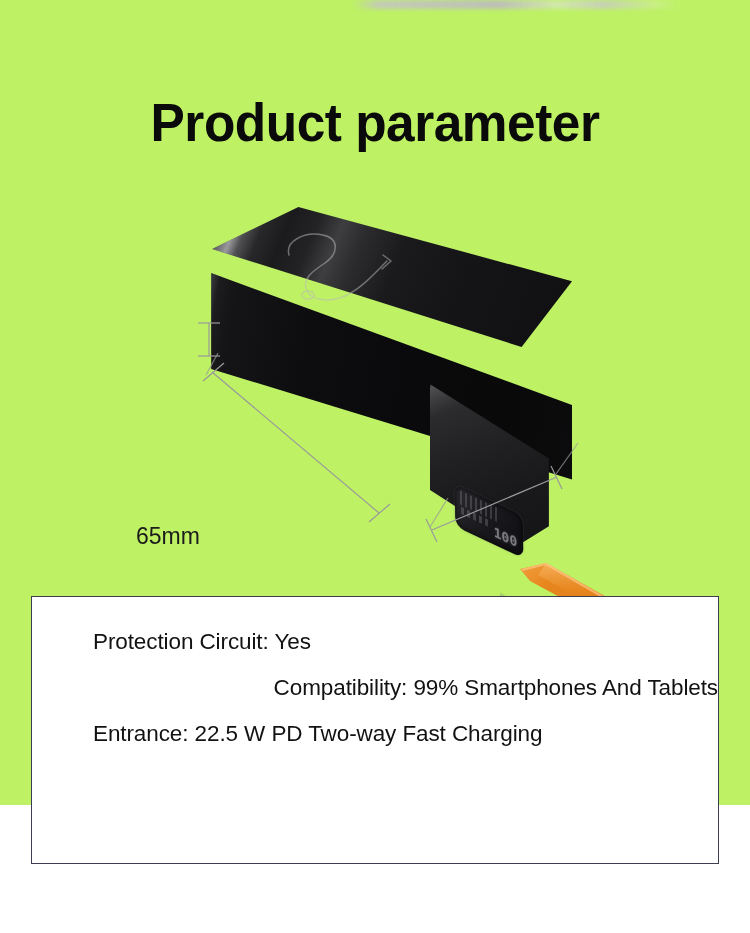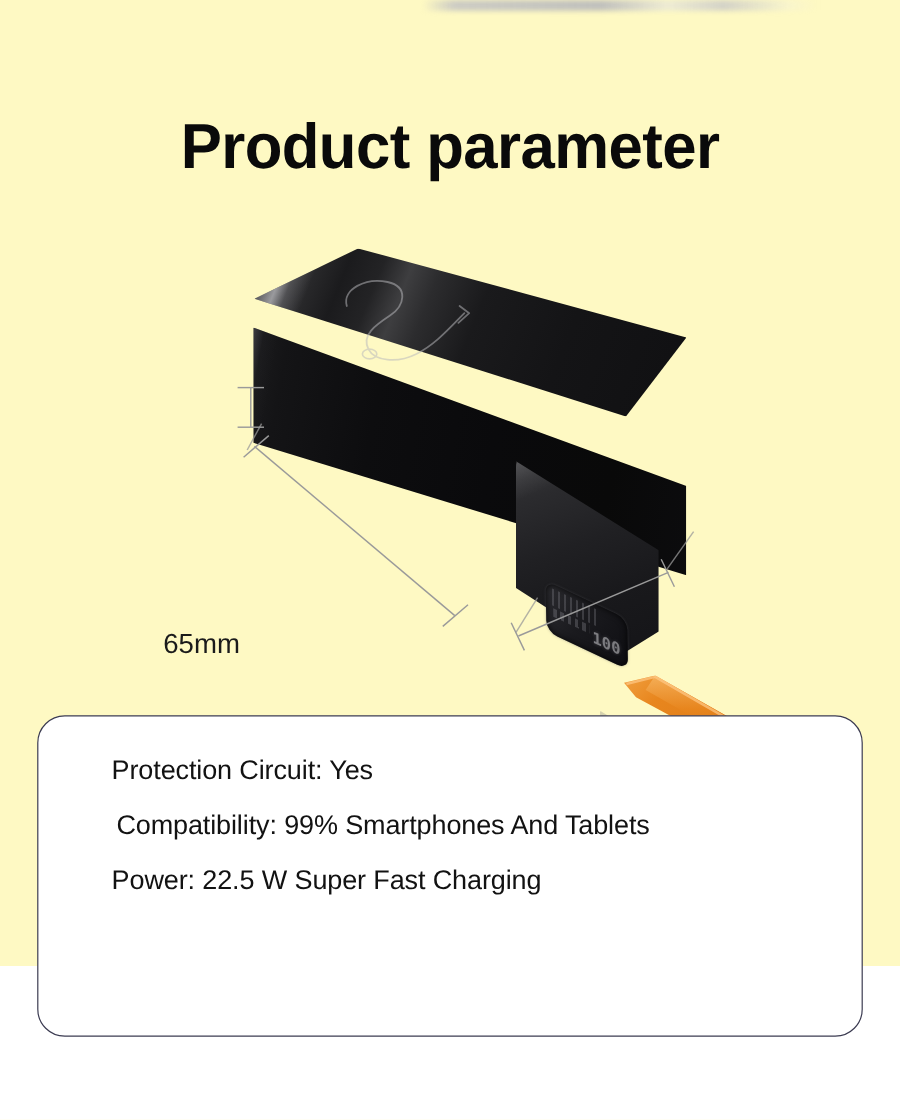--- a/index.html
+++ b/index.html
@@ -6,21 +6,21 @@
   * { margin:0; padding:0; box-sizing:border-box; }
   html, body {
     width:750px; height:933px;
     background:#ffffff;
     font-family:"Liberation Sans", sans-serif;
     overflow:hidden;
   }
   #page {
     position:relative;
     width:750px; height:805px;
-    background:#fef9c3;
+    background:#bef264;
   }
 
   
   .top-artifact {
     position:absolute;
     left:352px; top:0px;
     width:330px; height:9px;
     background:linear-gradient(90deg,
        rgba(208,208,208,0) 0%,
        rgba(196,196,196,0.85) 8%,
@@ -233,38 +233,38 @@
   .dim-65  { left:136px; top:328px; }
   .dim-145 { left:247px; top:430px; transform:rotate(31.5deg); transform-origin:left top; }
   .dim-69  { left:472px; top:514px; transform:rotate(-31deg); transform-origin:left top; }
 
   
   .spec-box {
     position:absolute;
     left:31px; top:596px;
     width:688px; height:268px;
     border:1.4px solid #3c3c52;
-    border-radius:23px;
+    border-radius:0;
     background:#ffffff;
   }
   .spec-list {
     position:absolute;
     left:0; top:0;
     width:100%; height:100%;
     padding:34px 0 0 61px;
   }
   .spec-line {
     font-size:22.5px;
     color:#121212;
     line-height:1;
     margin-bottom:23.5px;
     white-space:nowrap;
     letter-spacing:-0.1px;
   }
-  .spec-line.indent { padding-left:4px; }
+  .spec-line.indent { padding-left:4px;text-align:right; }
 </style>
 </head>
 <body>
 
 <div id="page">
 
   <div class="top-artifact"></div>
 
   <div class="title">Product parameter</div>
 
@@ -349,17 +349,17 @@
 
     <div class="dim-label dim-65">65mm</div>
     <div class="dim-label dim-145">145mm</div>
     <div class="dim-label dim-69">69mm</div>
   </div>
 
   <div class="spec-box">
     <div class="spec-list">
       <div class="spec-line">Protection Circuit: Yes</div>
       <div class="spec-line indent">Compatibility: 99% Smartphones And Tablets</div>
-      <div class="spec-line">Power: 22.5 W Super Fast Charging</div>
+      <div class="spec-line">Entrance: 22.5 W PD Two-way Fast Charging</div>
     </div>
   </div>
 
 </div>
 
 </body></html>

